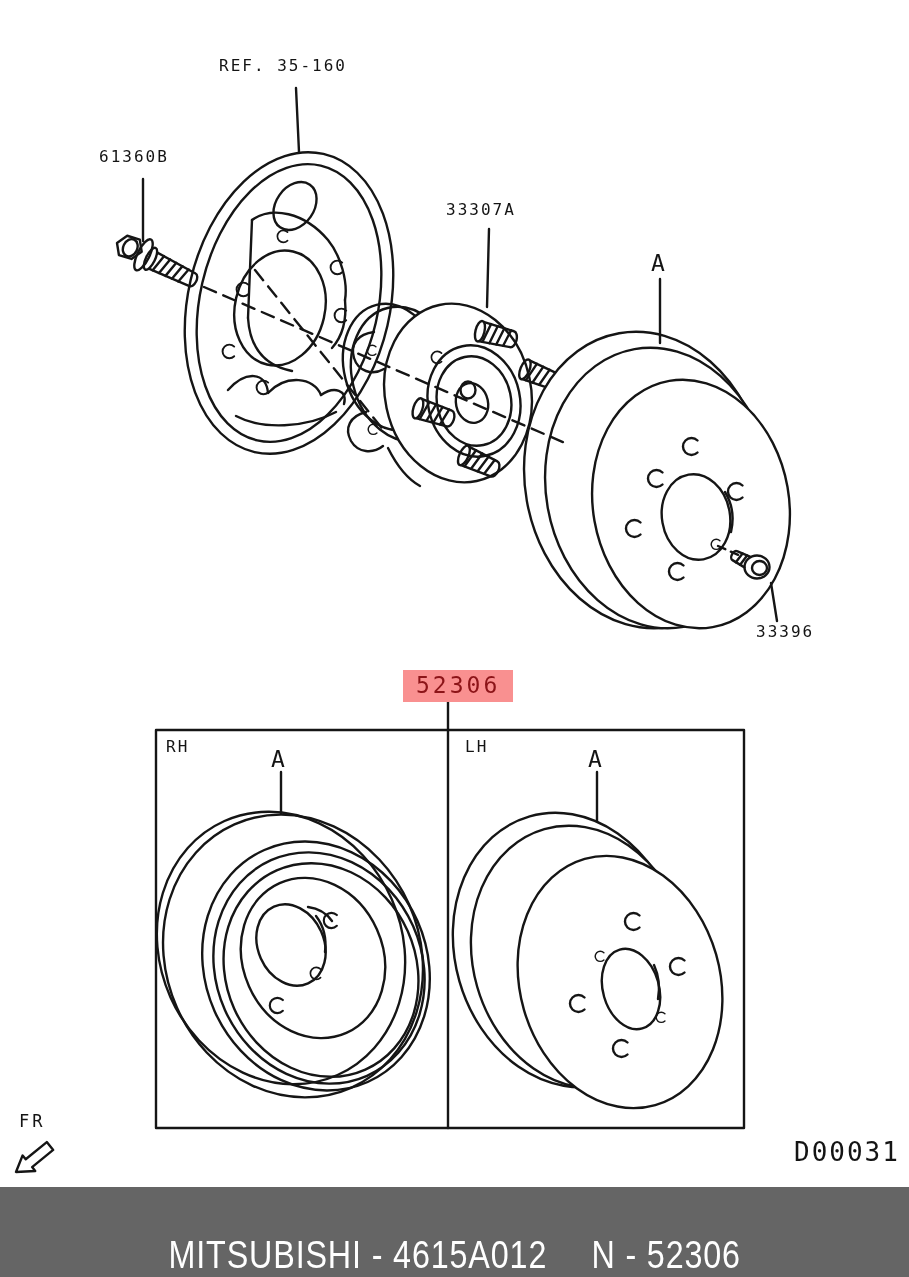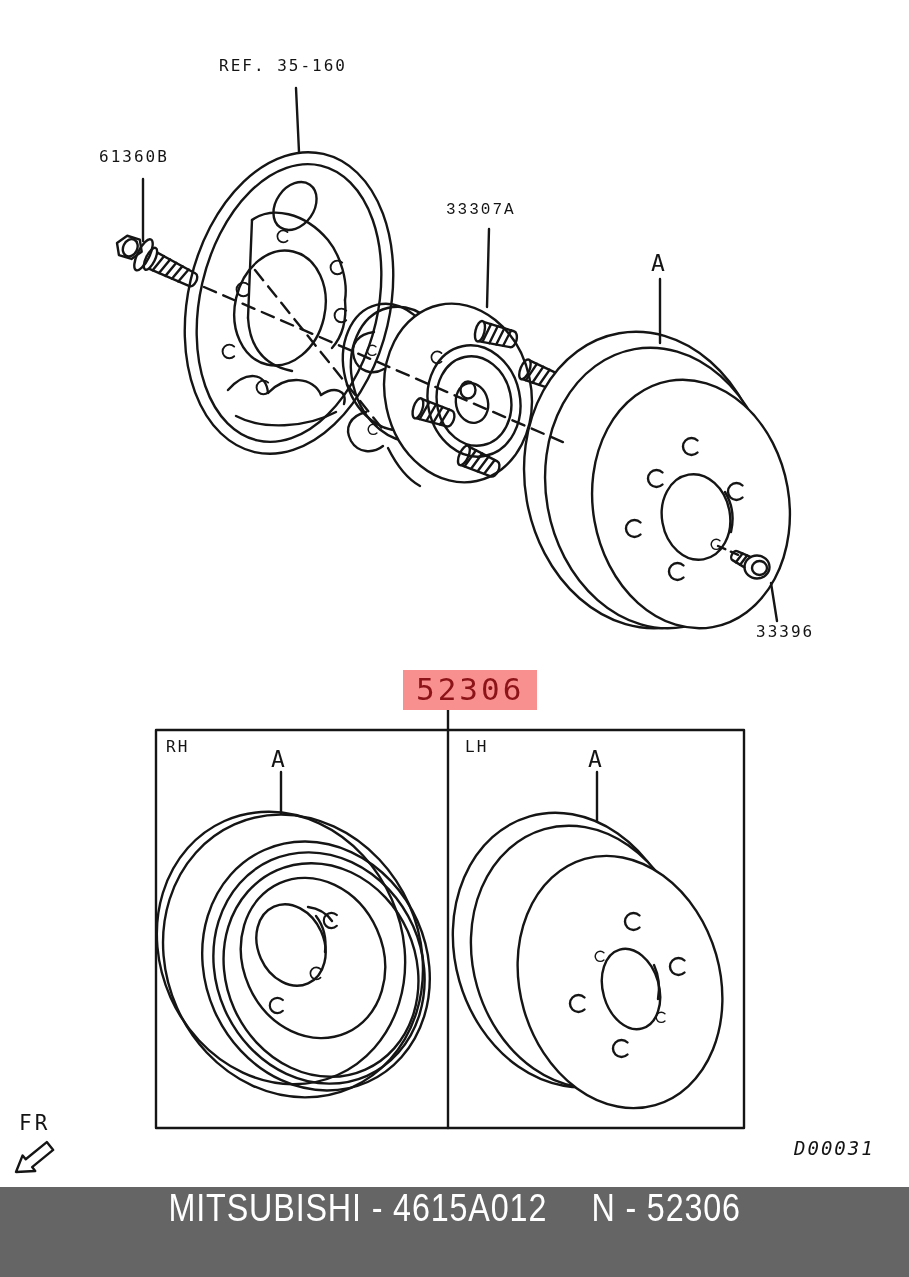--- a/index.html
+++ b/index.html
@@ -11,34 +11,34 @@
   svg *{vector-effect:none;}
   .lineart{stroke:#151515;fill:none;stroke-width:2.4;stroke-linecap:round;stroke-linejoin:round;}
   .lbl{
     position:absolute;font-size:16px;letter-spacing:2px;white-space:pre;
     color:#141414;line-height:1;
   }
   .marker{font-size:23px;}
   .hl{
     position:absolute;left:403px;top:670px;
     background:#f99090;color:#8c1418;
-    font-size:31px;letter-spacing:3px;line-height:1;
+    font-size:23px;letter-spacing:3px;line-height:1;
     padding:4px 13px 5px 13px;
   }
   .small-code{
     position:absolute;left:794px;top:1139px;
-    font-size:19px;letter-spacing:2px;line-height:1;font-style:italic;
+    font-size:26px;letter-spacing:2px;line-height:1;
   }
   .fr{
     position:absolute;left:19px;top:1113px;
-    font-size:21px;letter-spacing:3px;line-height:1;
+    font-size:17px;letter-spacing:3px;line-height:1;
   }
   .footer{
     position:absolute;left:0;top:1187px;width:909px;height:90px;
-    background:#656565;display:flex;align-items:flex-start;justify-content:center;
+    background:#656565;display:flex;align-items:flex-end;justify-content:center;
   }
   .footer-inner{
     display:flex;gap:52px;transform:scaleX(0.85);transform-origin:50% 50%;
     font-family:"Liberation Sans",sans-serif;font-size:38px;color:#ffffff;
     letter-spacing:1px;white-space:pre;
   }
 </style>
 </head>
 <body>
 
@@ -183,21 +183,21 @@
 
     <g class="lineart">
       <path d="M 46.8,1142.1 L 25.7,1159.3 L 22.6,1155.4 L 16,1172 L 35.2,1171 L 32.1,1167.1 L 53.2,1149.9 Z"></path>
     </g>
   </svg>
 
   <div class="lbl" style="left:219px;top:58px;">REF. 35-160</div>
 
   <div class="lbl" style="left:99px;top:149px;">61360B</div>
 
-  <div class="lbl" style="left:446px;top:202px;font-family:Liberation Mono, monospace;">33307A</div>
+  <div class="lbl" style="left:446px;top:202px;">33307A</div>
 
   <div class="lbl marker" style="left:651px;top:252px;">A</div>
 
   <div class="lbl" style="left:736px;top:624px;margin-left:20px;">33396</div>
 
   <div class="hl">52306</div>
 
   <div class="lbl" style="left:166px;top:739px;text-align:right;">RH</div>
 
   <div class="lbl marker" style="left:271px;top:748px;">A</div>

